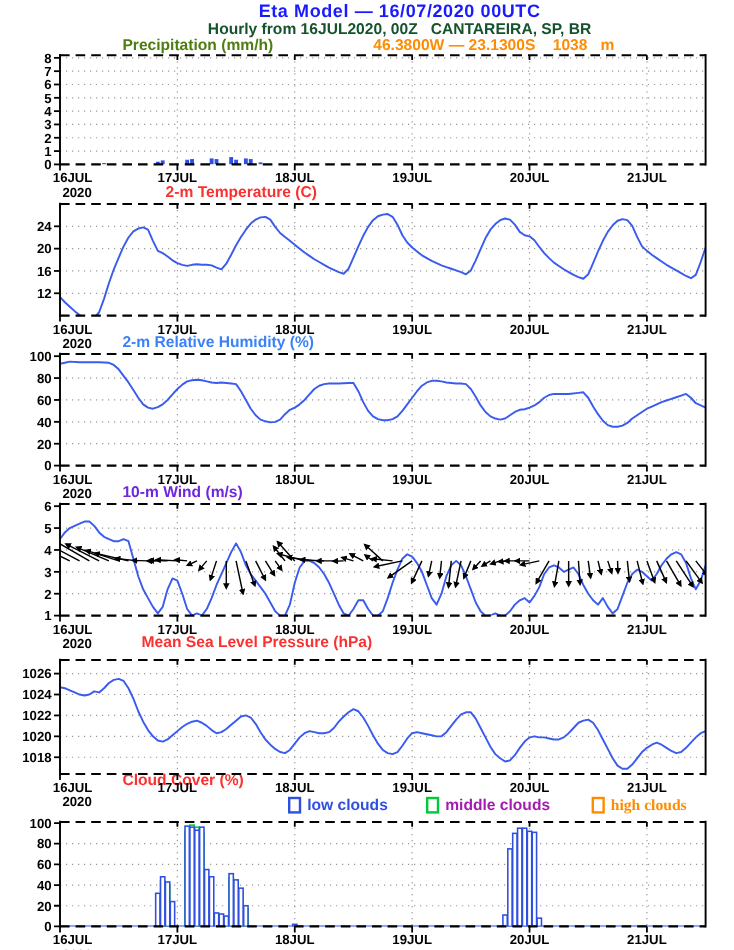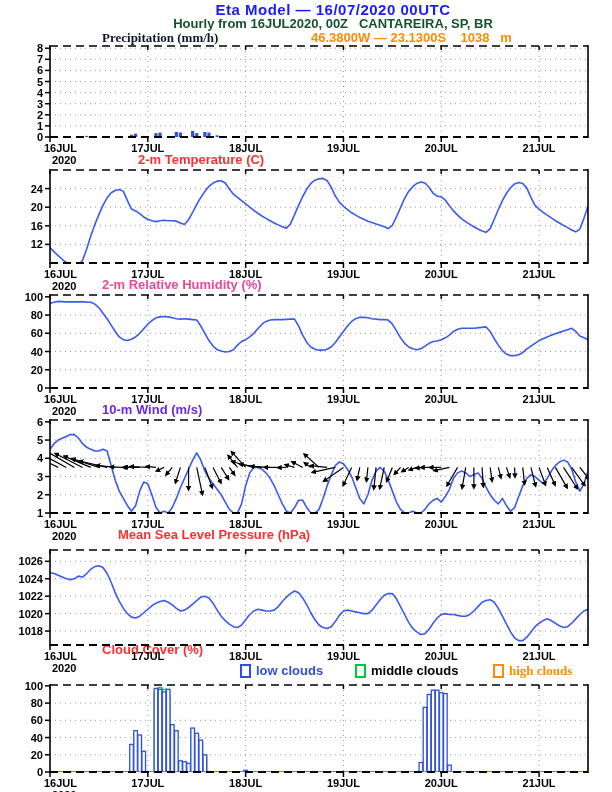--- a/index.html
+++ b/index.html
@@ -15,34 +15,34 @@
   svg{position:absolute;top:0;left:0;}
   text{font-family:"Liberation Sans",sans-serif;font-weight:bold;}
 </style>
 </head>
 <body>
 
 <div class="abs" id="hdr-title" style="color: rgb(26, 26, 255);">Eta Model — 16/07/2020 00UTC</div>
 <div class="abs" id="hdr-sub" style="color: #14532d;">Hourly from 16JUL2020, 00Z   CANTAREIRA, SP, BR</div>
 <div class="abs" id="hdr-coords" style="color: rgb(255, 140, 0);">46.3800W — 23.1300S    1038   m</div>
 
-<div class="abs ptitle" style="top: 30px; left: 75px; color: #0f172a; font-family: Liberation Serif, serif;">Precipitation (mm/h)</div>
+<div class="abs ptitle" style="top: 30px; left: 75px; color: #4d7c0f;">Precipitation (mm/h)</div>
 <div class="abs ptitle" style="top: 152px; left: 75px; color: rgb(251, 48, 48); padding-left: 36px;">2-m Temperature (C)</div>
-<div class="abs ptitle" style="top: 277px; left: 75px; color: #ec4899;">2-m Relative Humidity (%)</div>
+<div class="abs ptitle" style="top: 277px; left: 75px; color: #3b82f6;">2-m Relative Humidity (%)</div>
 <div class="abs ptitle" style="top: 402px; left: 75px; color: #6d28d9;">10-m Wind (m/s)</div>
 <div class="abs ptitle" style="top: 527px; left: 75px; color: rgb(251, 48, 48); padding-left: 16px;">Mean Sea Level Pressure (hPa)</div>
 <div class="abs ptitle" style="top: 642px; left: 75px; color: rgb(251, 48, 48);">Cloud Cover (%)</div>
 
 <div class="abs legend-item" style="top:663px;left:213px;">
   <span class="lbox" id="lbox-low" style="border-color: rgb(47, 79, 224);"></span>
   <span id="ltxt-low" style="color: rgb(47, 79, 224);">low clouds</span>
 </div>
 <div class="abs legend-item" style="top:663px;left:328px;">
   <span class="lbox" id="lbox-mid" style="border-color: rgb(0, 201, 60);"></span>
-  <span id="ltxt-mid" style="color: #000000;">middle clouds</span>
+  <span id="ltxt-mid" style="color: #a21caf;">middle clouds</span>
 </div>
 <div class="abs legend-item" style="top:663px;left:466px;font-family:Liberation Serif, serif;">
   <span class="lbox" id="lbox-high" style="border-color: rgb(255, 140, 0);"></span>
   <span id="ltxt-high" style="color: rgb(255, 140, 0);">high clouds</span>
 </div>
 
 <svg id="plot" width="612" height="792">
     <defs>
       <marker id="ah" viewBox="0 0 10 10" refX="7" refY="5" markerWidth="4.6" markerHeight="4.6" orient="auto">
         <path d="M0,0 L10,5 L0,10 z" fill="#000000"></path>

